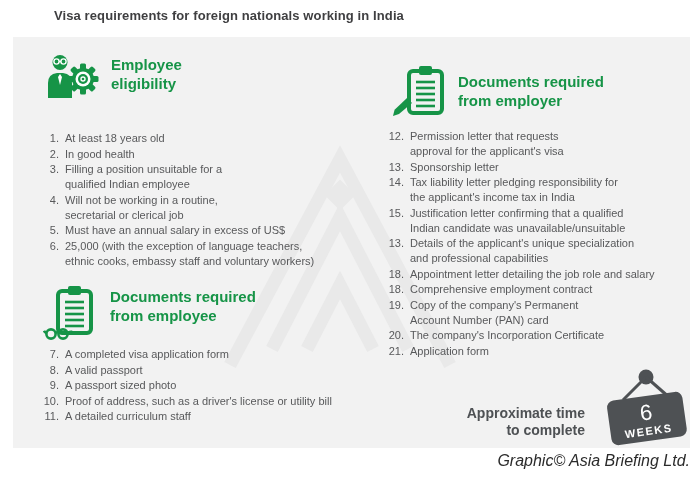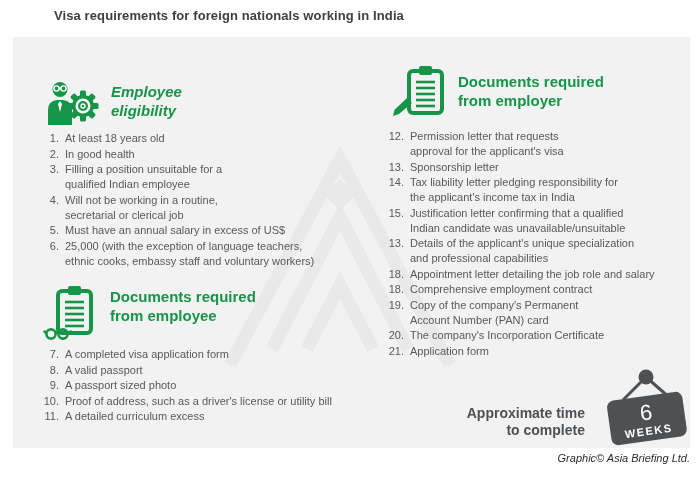--- a/index.html
+++ b/index.html
@@ -25,35 +25,35 @@
     line-height:19px; white-space:pre-line;
   }
   .icon-box { flex:0 0 auto; }
   .list { position:absolute; font-size:11px; color:#58595b; }
   .li { display:flex; line-height:15px; margin-bottom:0.5px; }
   .li .num { flex:0 0 21px; text-align:right; }
   .li .txt { margin-left:6px; white-space:pre-line; }
   #list-eligibility { left:25px; top:94px; width:330px; }
   #list-employee-docs { left:25px; top:310px; width:330px; }
   #list-employer-docs { left:370px; top:92px; width:300px; }
-  #header-eligibility { left:32px; top:41px;font-style:italic; }
+  #header-eligibility { left:32px; top:14px; }
   #header-eligibility .section-heading { margin-left:12px; margin-top:4px; }
   #header-employee-docs { left:30px; top:247px; }
   #header-employee-docs .section-heading { margin-left:11px; margin-top:3px; }
   #header-employer-docs { left:377px; top:26px; }
   #header-employer-docs .section-heading { margin-left:10px; margin-top:9px; }
   .time-label {
     position:absolute; right:105px; top:368px;
     font-size:14px; font-weight:bold; color:#4e5154;
     text-align:right; line-height:17px; white-space:pre-line;
   }
   .sign { position:absolute; left:585px; top:330px; width:98px; height:84px; }
   .credit {
     position:absolute; right:10px; top:452px;
-    font-size:11px; font-style:italic; color:#2b2b2b;
+    font-size:16px; font-style:italic; color:#2b2b2b;
   }
 </style>
 </head>
 <body>
 
 <div class="page-title" style="white-space:pre-line;margin-left:40px;">Visa requirements for foreign nationals working in India</div>
 
 <div class="panel">
 
   <svg class="watermark" viewBox="0 0 250 245" aria-hidden="true">
@@ -182,21 +182,21 @@
       <div class="li">
         <span class="num">9.</span>
         <span class="txt">A passport sized photo</span>
       </div>
       <div class="li">
         <span class="num">10.</span>
         <span class="txt">Proof of address, such as a driver's license or utility bill</span>
       </div>
       <div class="li">
         <span class="num">11.</span>
-        <span class="txt">A detailed curriculum excess</span>
+        <span class="txt">A detailed curriculum staff</span>
       </div>
     </div>
 
   <div class="section-header" id="header-employer-docs">
     <span class="icon-box">
       <svg width="58" height="58" viewBox="0 0 58 58">
         <rect x="19" y="8" width="33" height="42" rx="4" fill="none" stroke="#169447" stroke-width="4"></rect>
         <rect x="29" y="3" width="13" height="9" rx="2" fill="#169447"></rect>
         <g stroke="#169447" stroke-width="2.6">
           <path d="M26,19 h19"></path>

